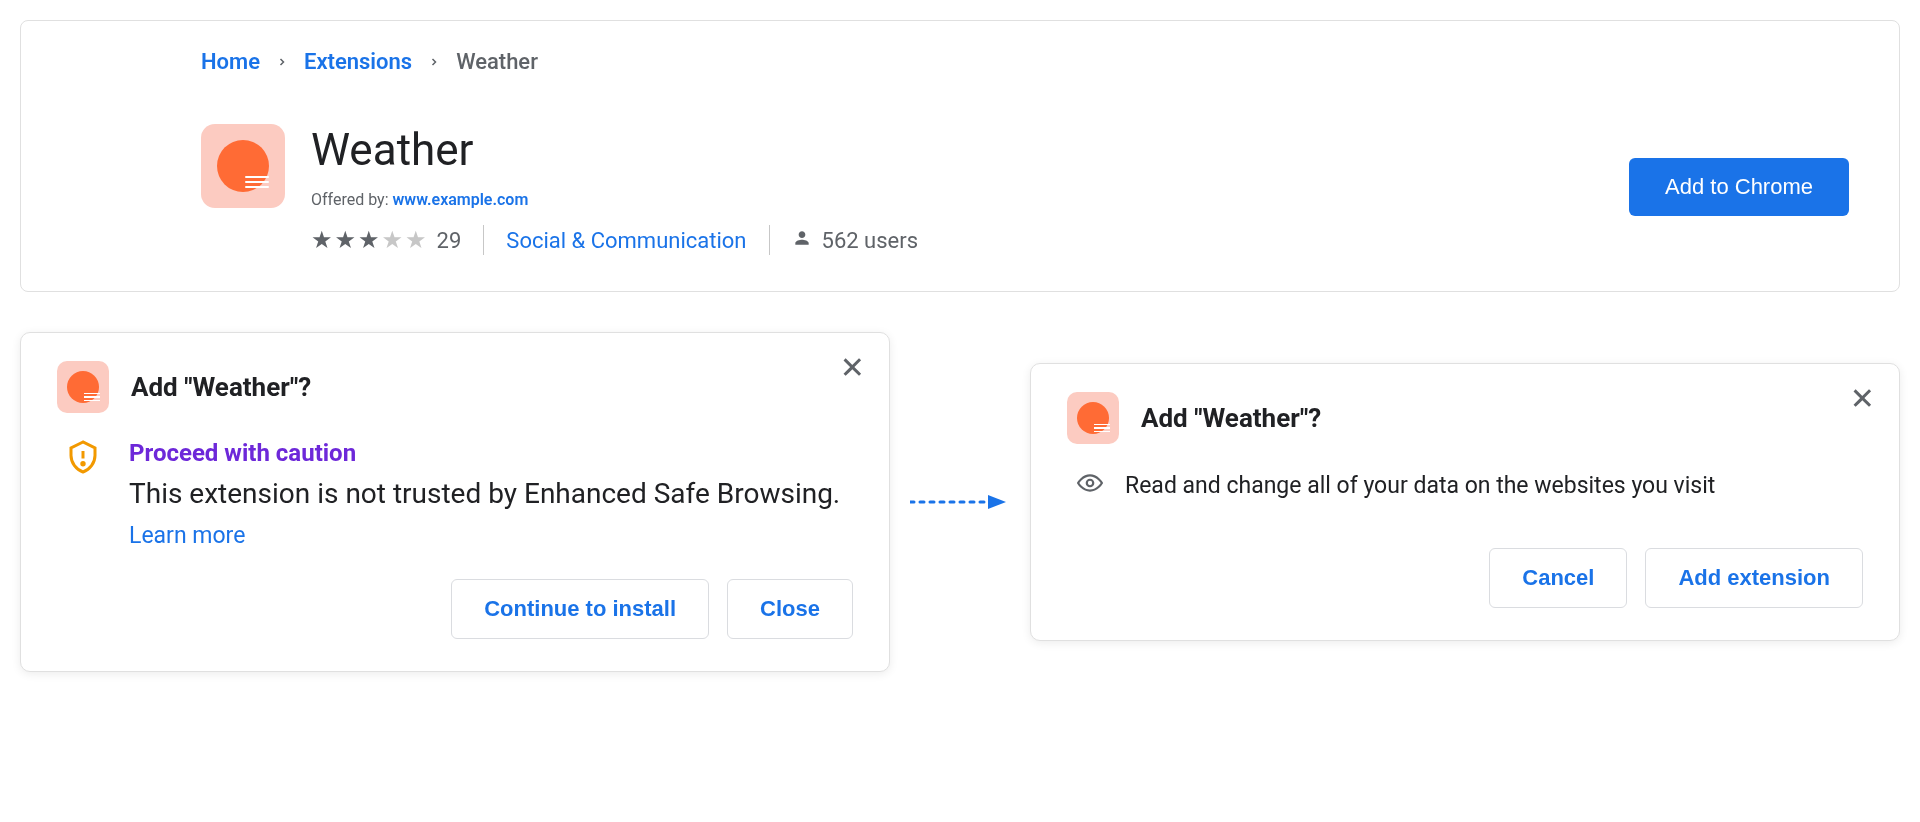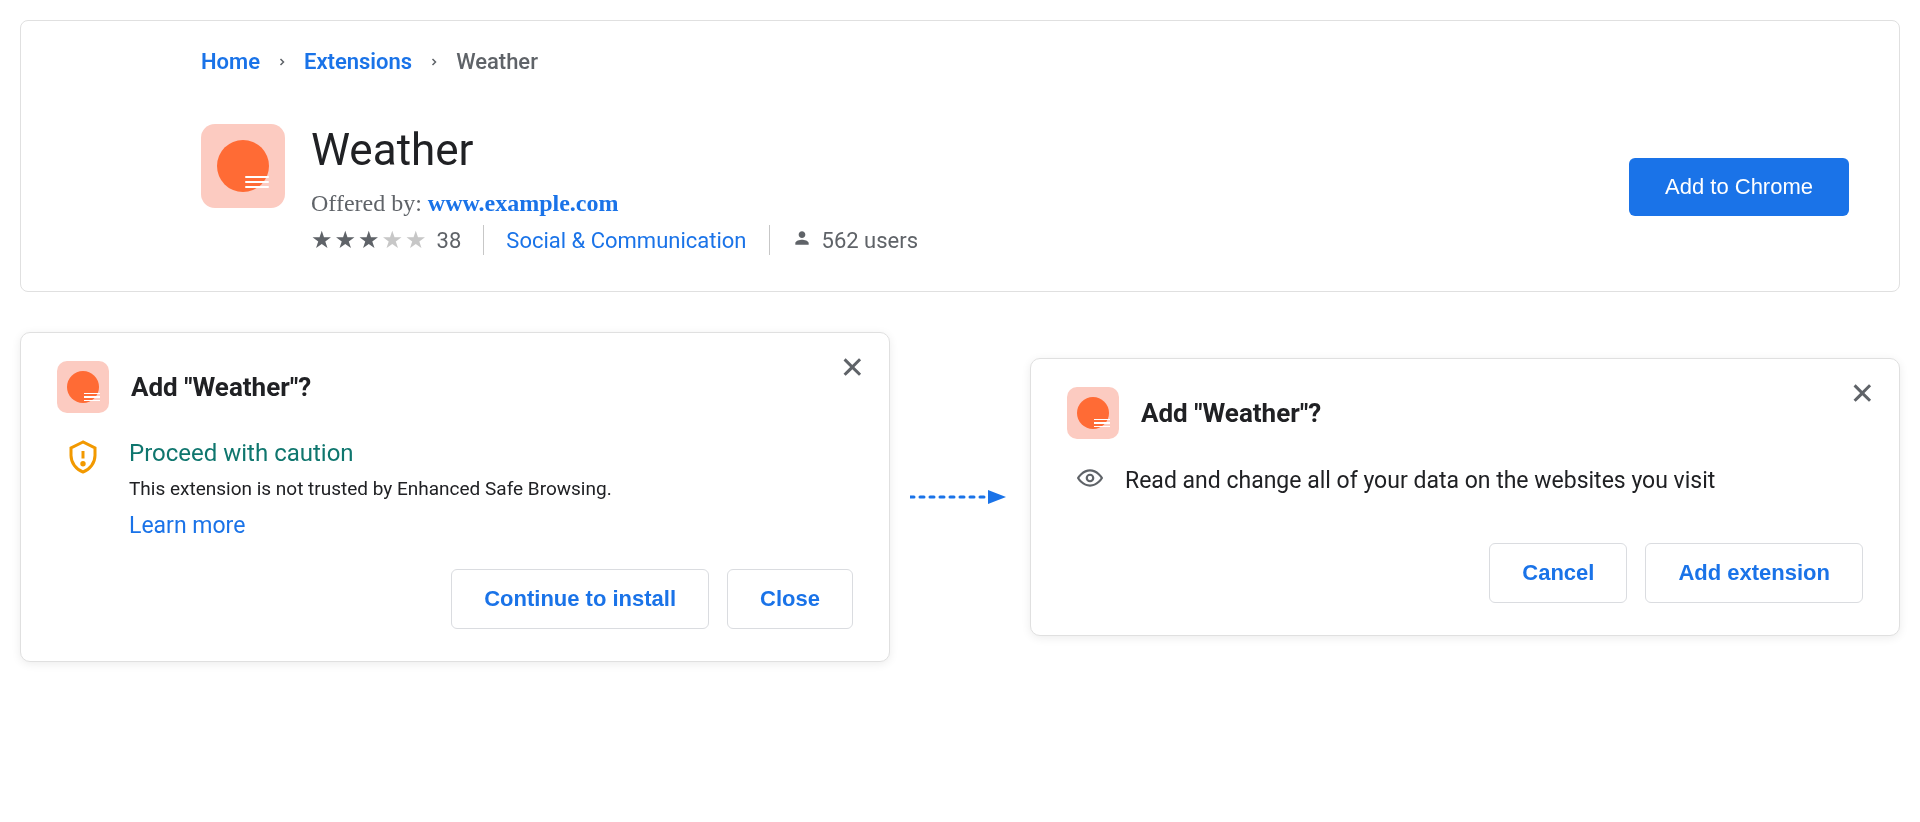--- a/index.html
+++ b/index.html
@@ -85,24 +85,23 @@
       background: #fff;
       border-radius: 1px;
     }
     .ext-info h1 {
       font-size: 44px;
       font-weight: 400;
       color: #202124;
       margin-bottom: 14px;
     }
     .offered-by {
-      font-size: 24px;
-      color: #5f6368;
-      margin-bottom: 8px;
-      font-family: Liberation Serif, serif;
+      font-size: 16px;
+      color: #5f6368;
+      margin-bottom: 16px;
     }
     .offered-by a {
       color: #1a73e8;
       text-decoration: none;
       font-weight: 600;
     }
     .meta-row {
       display: flex;
       align-items: center;
       gap: 22px;
@@ -233,26 +232,26 @@
       gap: 28px;
       margin-bottom: 30px;
       padding-left: 8px;
     }
     .shield-icon {
       width: 36px;
       flex-shrink: 0;
     }
     .caution-text h3 {
       font-size: 24px;
-      font-weight: 400;
-      color: #0f766e;
+      font-weight: 700;
+      color: #6d28d9;
       margin-bottom: 10px;
     }
     .caution-text p {
-      font-size: 19px;
+      font-size: 28px;
       color: #202124;
       margin-bottom: 12px;
     }
     .learn-more {
       color: #1a73e8;
       text-decoration: none;
       font-size: 23px;
     }
     .dialog-actions {
       display: flex;
@@ -335,21 +334,21 @@
           <span>Offered by:</span>
           <a href="#">www.example.com</a>
         </div>
         <div class="meta-row">
           <div class="stars">
             <span class="star">★</span>
             <span class="star">★</span>
             <span class="star">★</span>
             <span class="star empty">★</span>
             <span class="star empty">★</span>
-            <span class="rating-count">38</span>
+            <span class="rating-count">29</span>
           </div>
           <div class="divider"></div>
           <a href="#" class="category-link">Social &amp; Communication</a>
           <div class="divider"></div>
           <div class="users">
             <span class="user-icon">
               <svg viewBox="0 0 24 24" fill="#5f6368">
                   <path d="M12 12c2.21 0 4-1.79 4-4s-1.79-4-4-4-4 1.79-4 4 1.79 4 4 4zm0 2c-2.67 0-8 1.34-8 4v2h16v-2c0-2.66-5.33-4-8-4z"></path>
                 </svg>
             </span>

